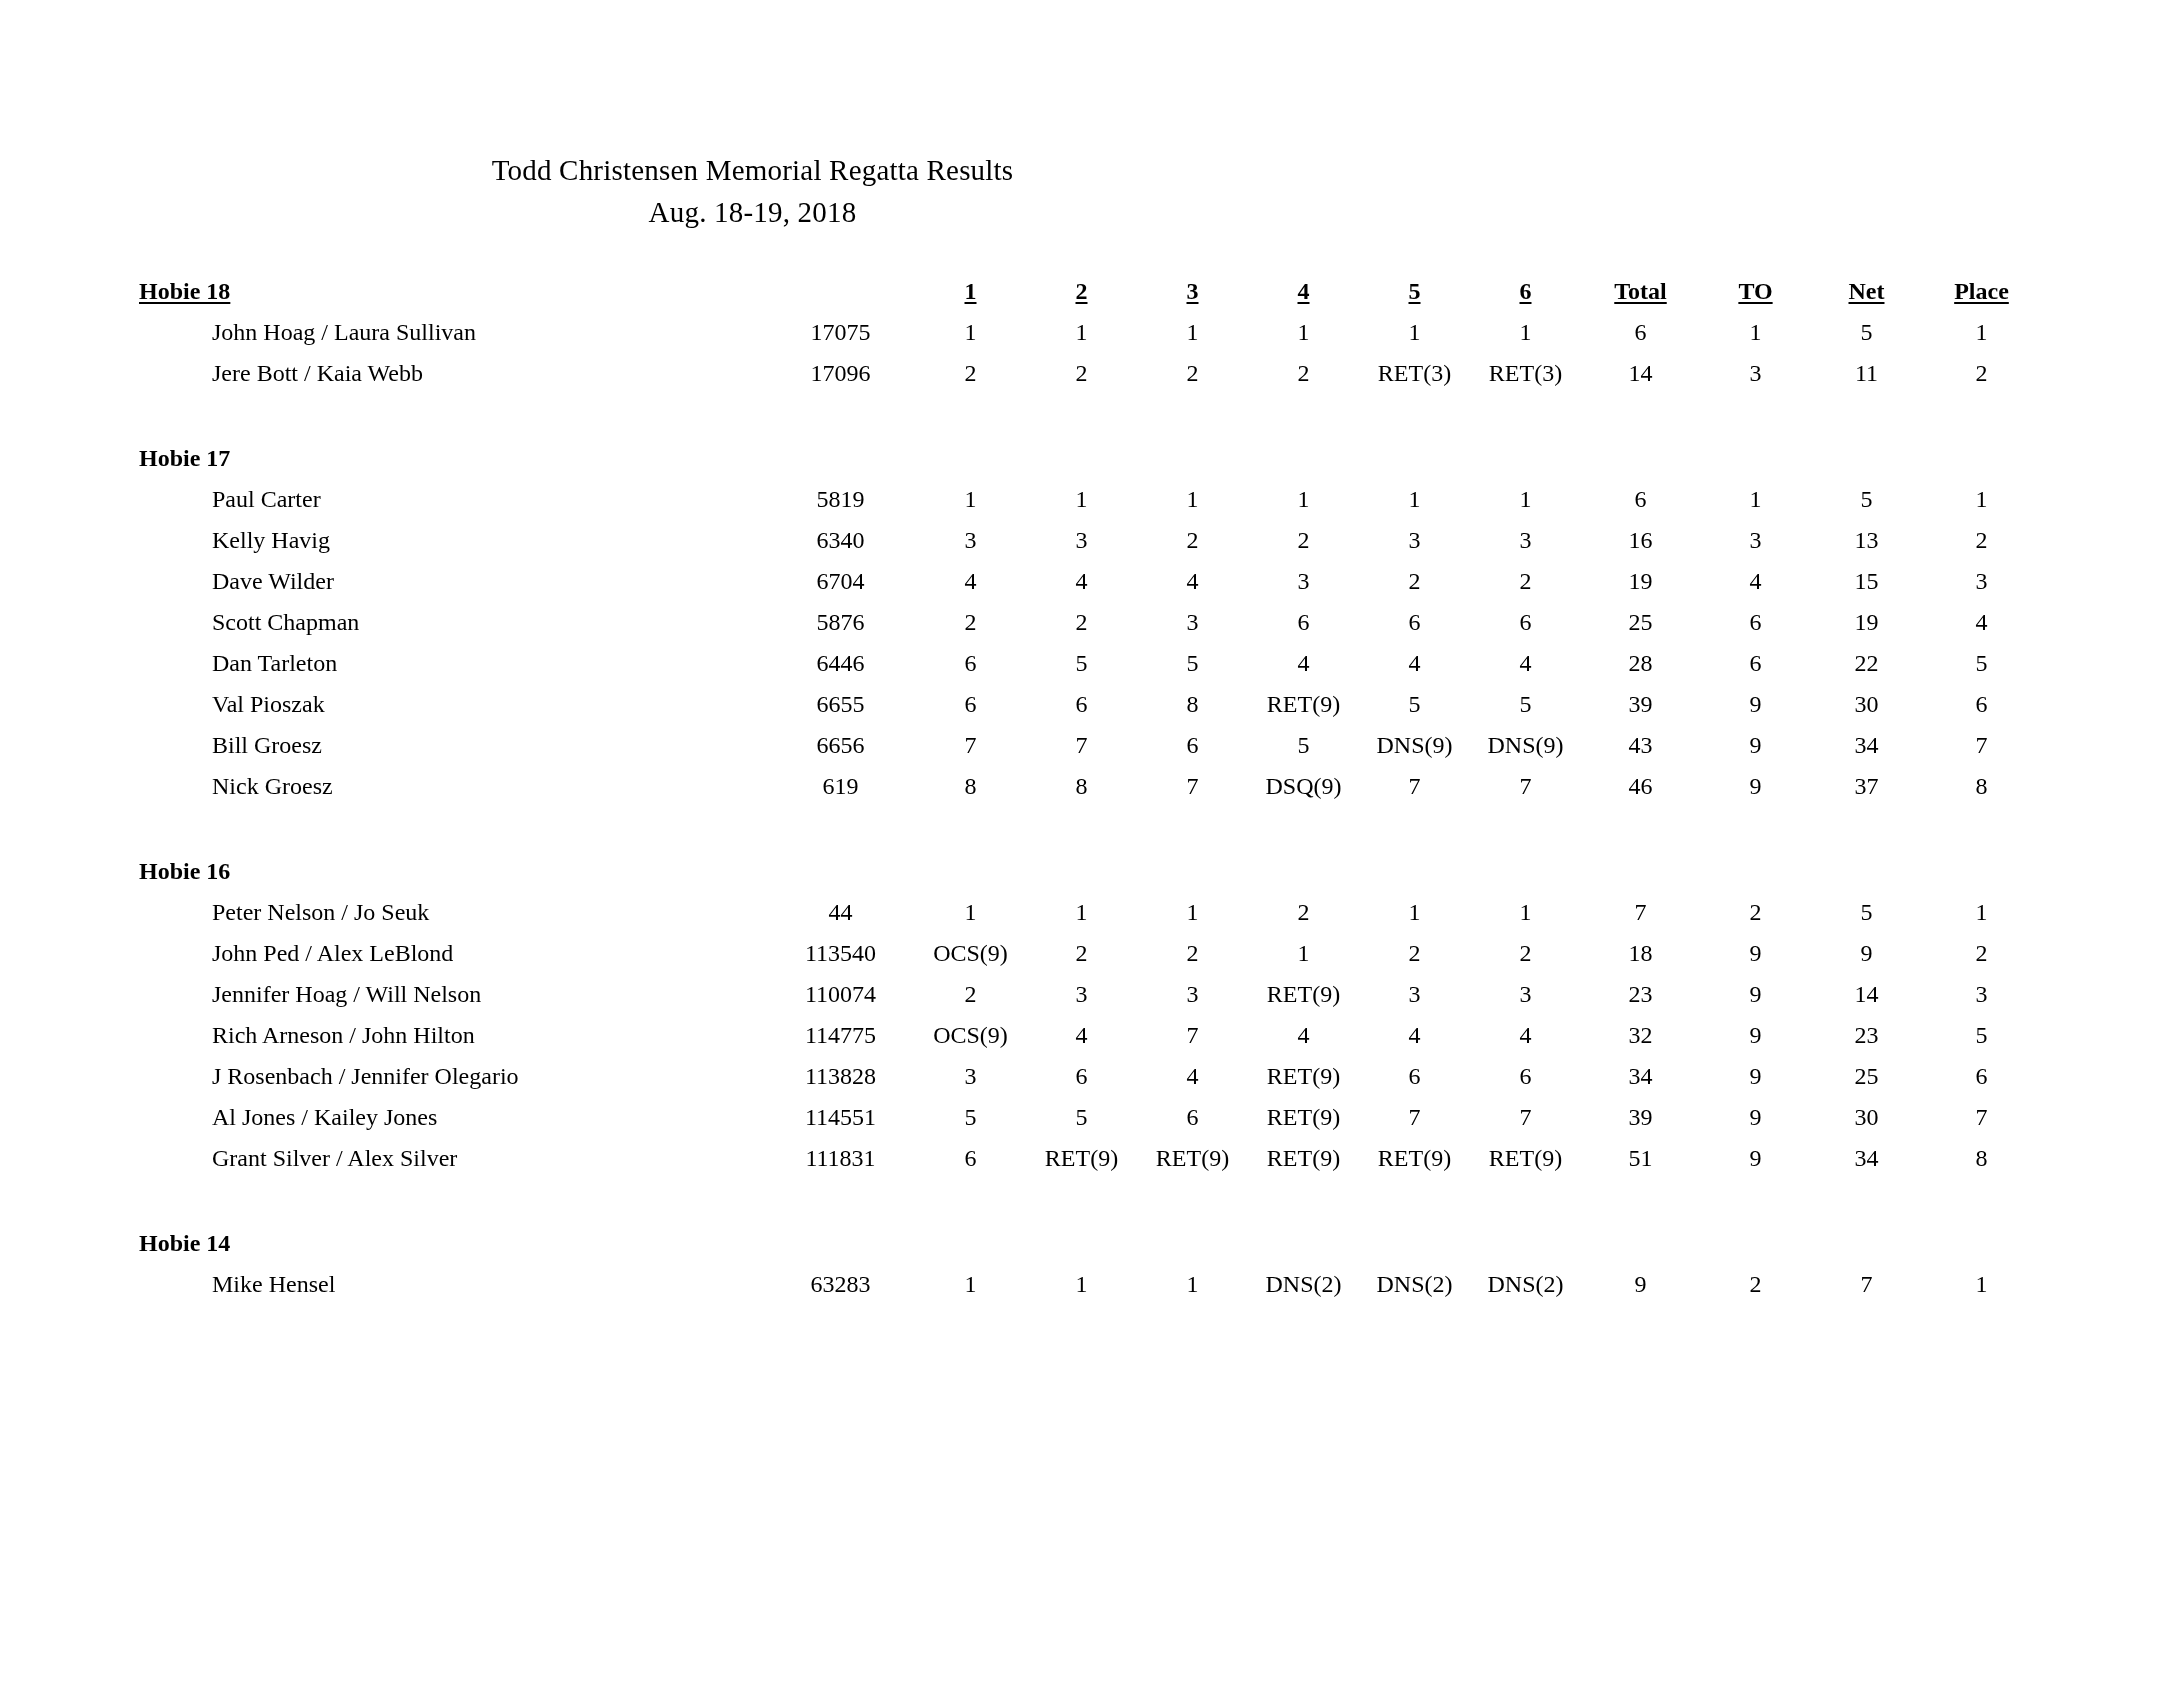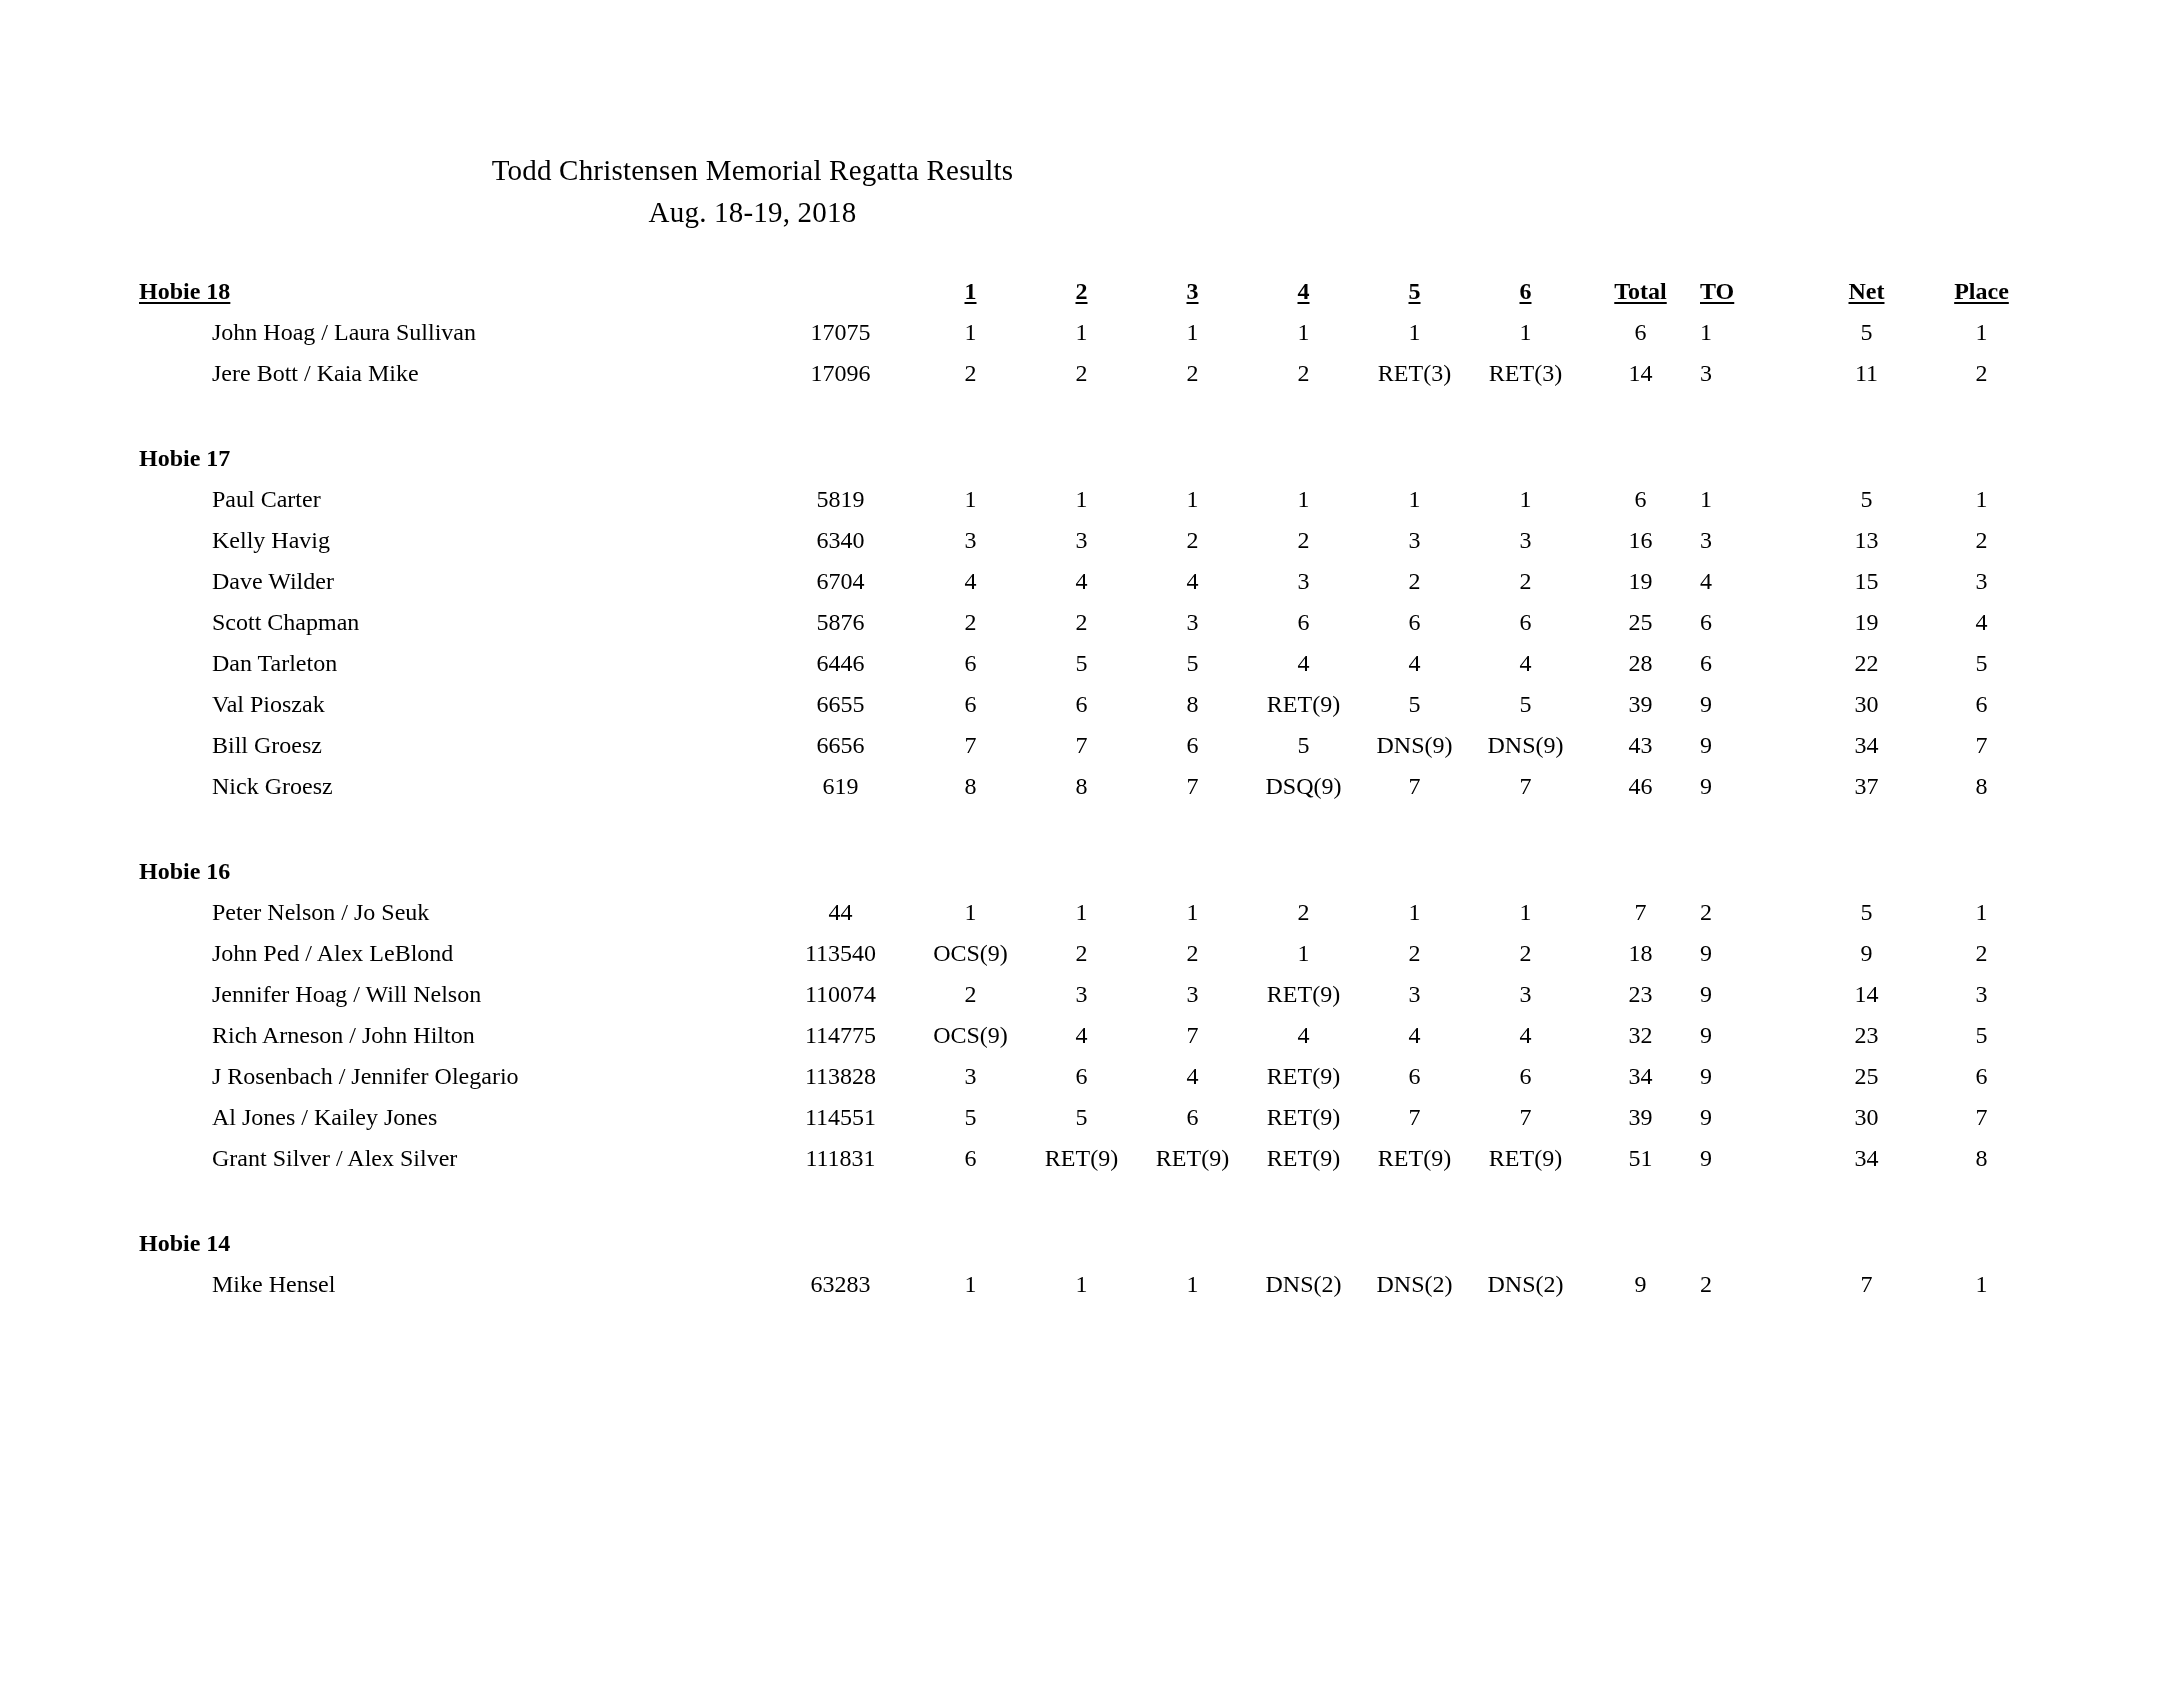--- a/index.html
+++ b/index.html
@@ -43,21 +43,21 @@
     padding: 0;
     height: 41px;
     vertical-align: middle;
     white-space: nowrap;
   }
   
   .c-name   { width: 554px; text-align: left; padding-left: 73px !important; }
   .c-sail   { width: 149px; text-align: center; }
   .c-race   { width: 111px; text-align: center; }
   .c-total  { width: 119px; text-align: center; }
-  .c-to     { width: 111px; text-align: left; }
+  .c-to     { width: 111px; text-align: center; }
   .c-net    { width: 111px; text-align: center; }
   .c-place  { width: 119px; text-align: center; }
 
   .class-head td {
     font-weight: bold;
   }
   .class-head .c-name {
     padding-left: 0 !important;
     text-decoration: underline;
     text-underline-offset: 3px;
@@ -110,21 +110,21 @@
           <td class="c-race">1</td>
           <td class="c-race">1</td>
           <td class="c-race">1</td>
           <td class="c-race">1</td>
           <td class="c-total">6</td>
           <td class="c-to">1</td>
           <td class="c-net">5</td>
           <td class="c-place">1</td>
         </tr>
         <tr>
-          <td class="c-name">Jere Bott / Kaia Mike</td>
+          <td class="c-name">Jere Bott / Kaia Webb</td>
           <td class="c-sail">17096</td>
           <td class="c-race">2</td>
           <td class="c-race">2</td>
           <td class="c-race">2</td>
           <td class="c-race">2</td>
           <td class="c-race">RET(3)</td>
           <td class="c-race">RET(3)</td>
           <td class="c-total">14</td>
           <td class="c-to">3</td>
           <td class="c-net">11</td>

